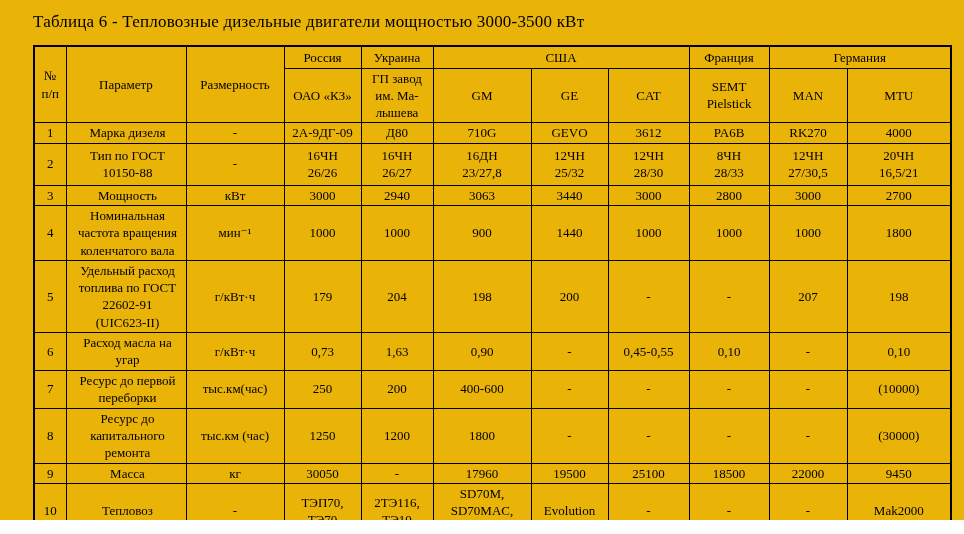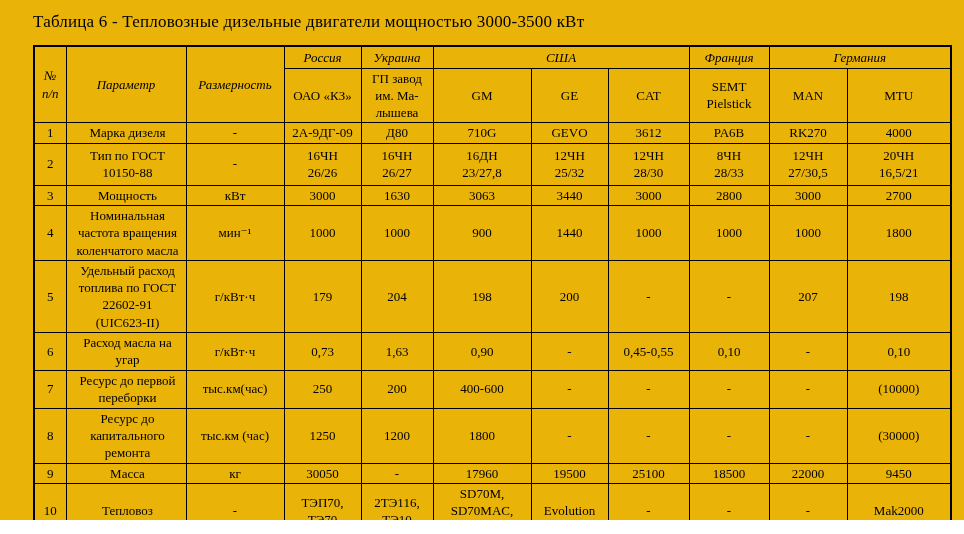--- a/index.html
+++ b/index.html
@@ -33,21 +33,21 @@
     border: 1px solid #000;
     font-size: 13px;
     font-weight: normal;
     line-height: 1.33;
     padding: 1px 3px;
     text-align: center;
     vertical-align: middle;
     white-space: pre-line;
     overflow: hidden;
   }
-  .engine-table thead tr.country-row th { height: 22px; font-style: italic; }
+  .engine-table thead tr.country-row th { height: 22px; }
   .engine-table thead tr.maker-row th { height: 54px; }
   .engine-table td.param-cell {
     text-align: center;
     padding-left: 6px;
   }
   
   tbody tr:nth-child(1)  { height: 19px; }
   tbody tr:nth-child(2)  { height: 42px; }
   tbody tr:nth-child(3)  { height: 19px; }
   tbody tr:nth-child(4)  { height: 55px; }
@@ -139,33 +139,33 @@
         <td>12ЧН
 27/30,5</td>
         <td>20ЧН
 16,5/21</td>
       </tr>
       <tr>
         <td>3</td>
         <td class="param-cell">Мощность</td>
         <td>кВт</td>
         <td>3000</td>
-        <td>1630</td>
+        <td>2940</td>
         <td>3063</td>
         <td>3440</td>
         <td>3000</td>
         <td>2800</td>
         <td>3000</td>
         <td>2700</td>
       </tr>
       <tr>
         <td>4</td>
         <td class="param-cell">Номинальная
 частота вращения
-коленчатого масла</td>
+коленчатого вала</td>
         <td>мин⁻¹</td>
         <td>1000</td>
         <td>1000</td>
         <td>900</td>
         <td>1440</td>
         <td>1000</td>
         <td>1000</td>
         <td>1000</td>
         <td>1800</td>
       </tr>

